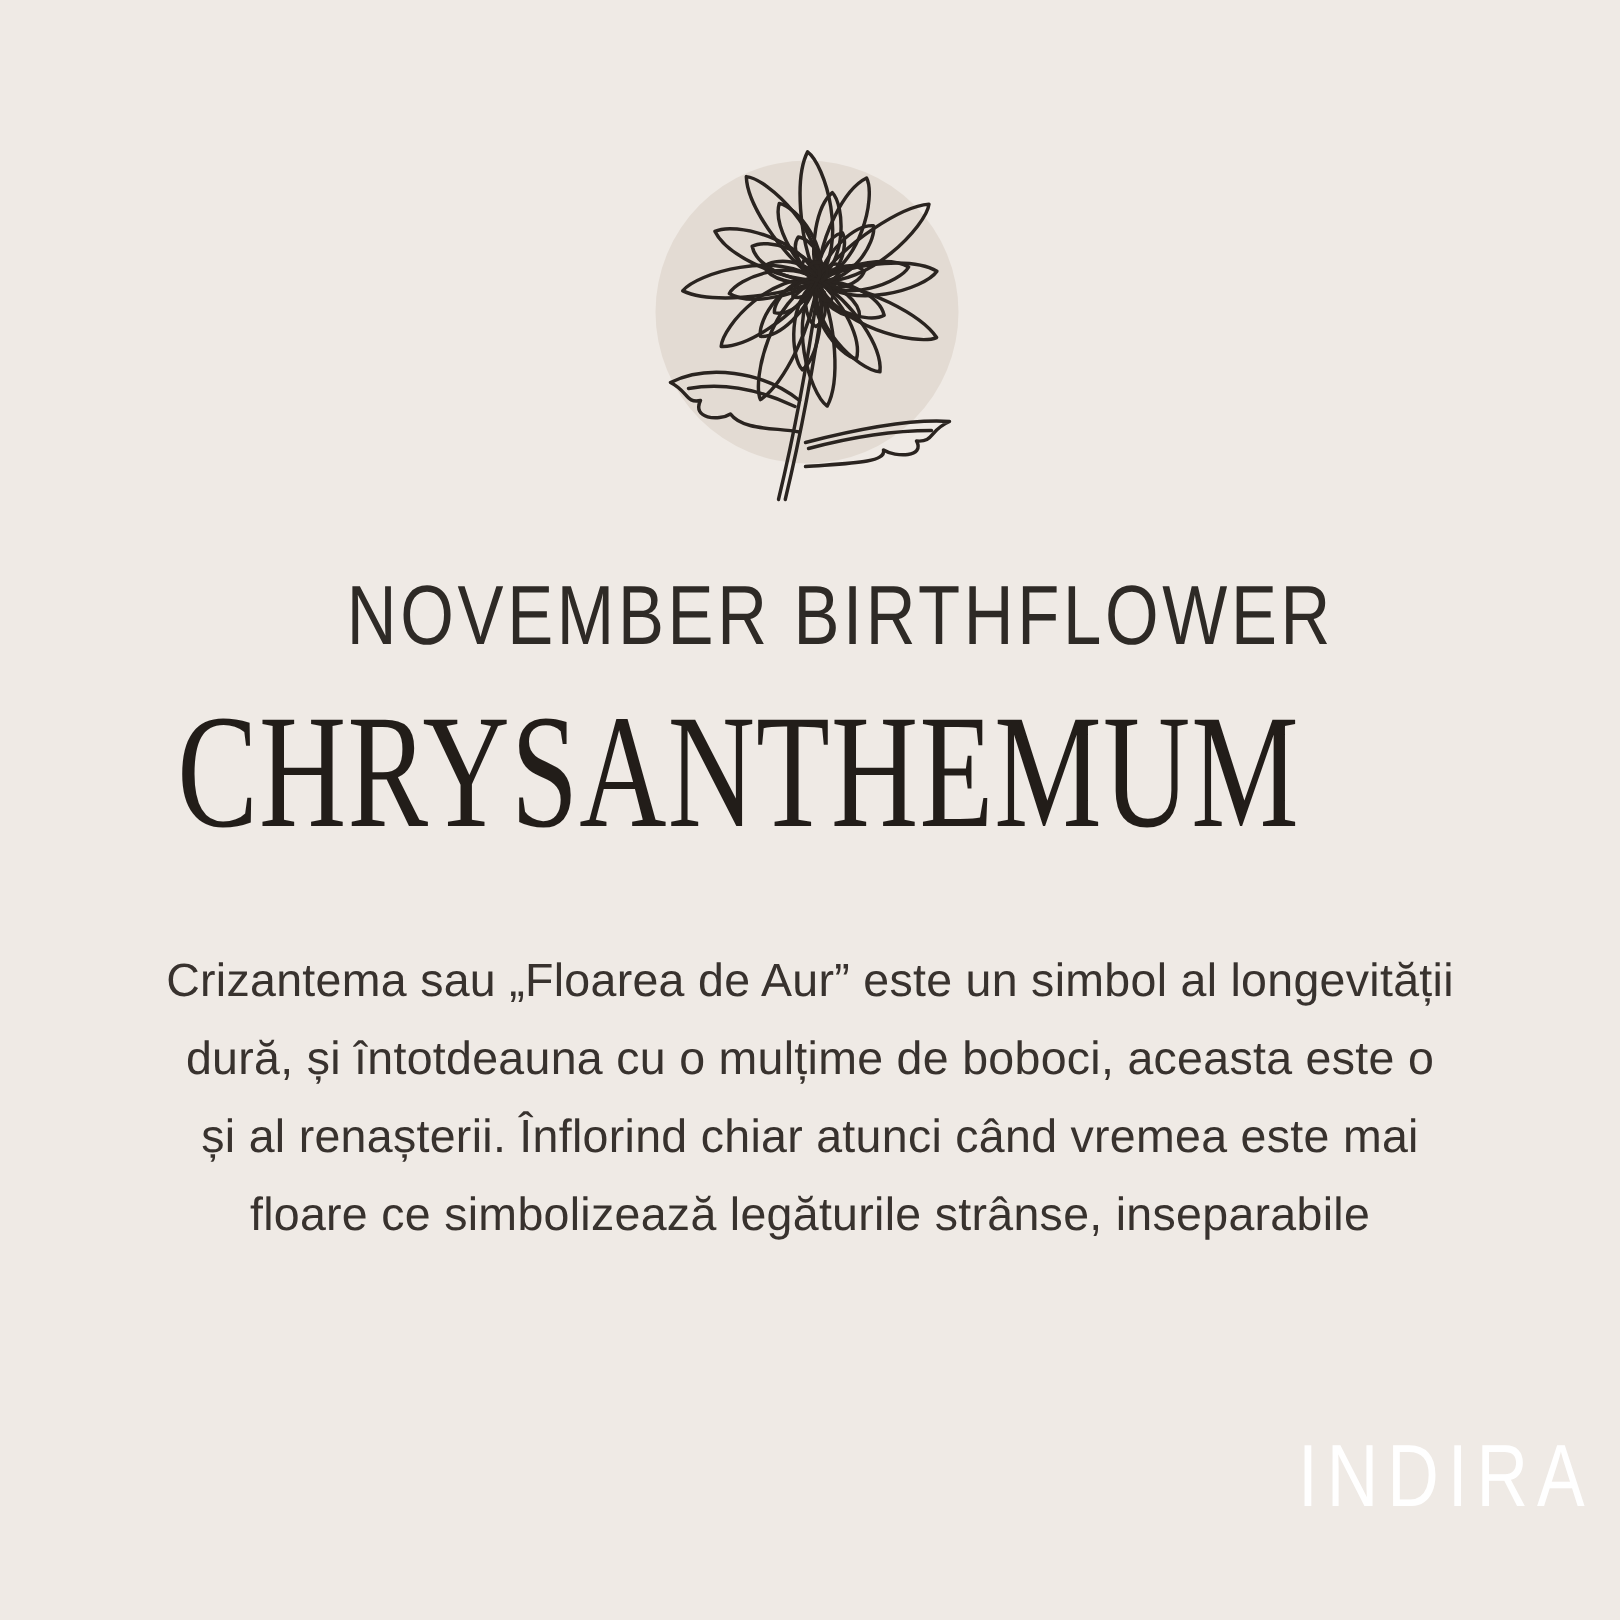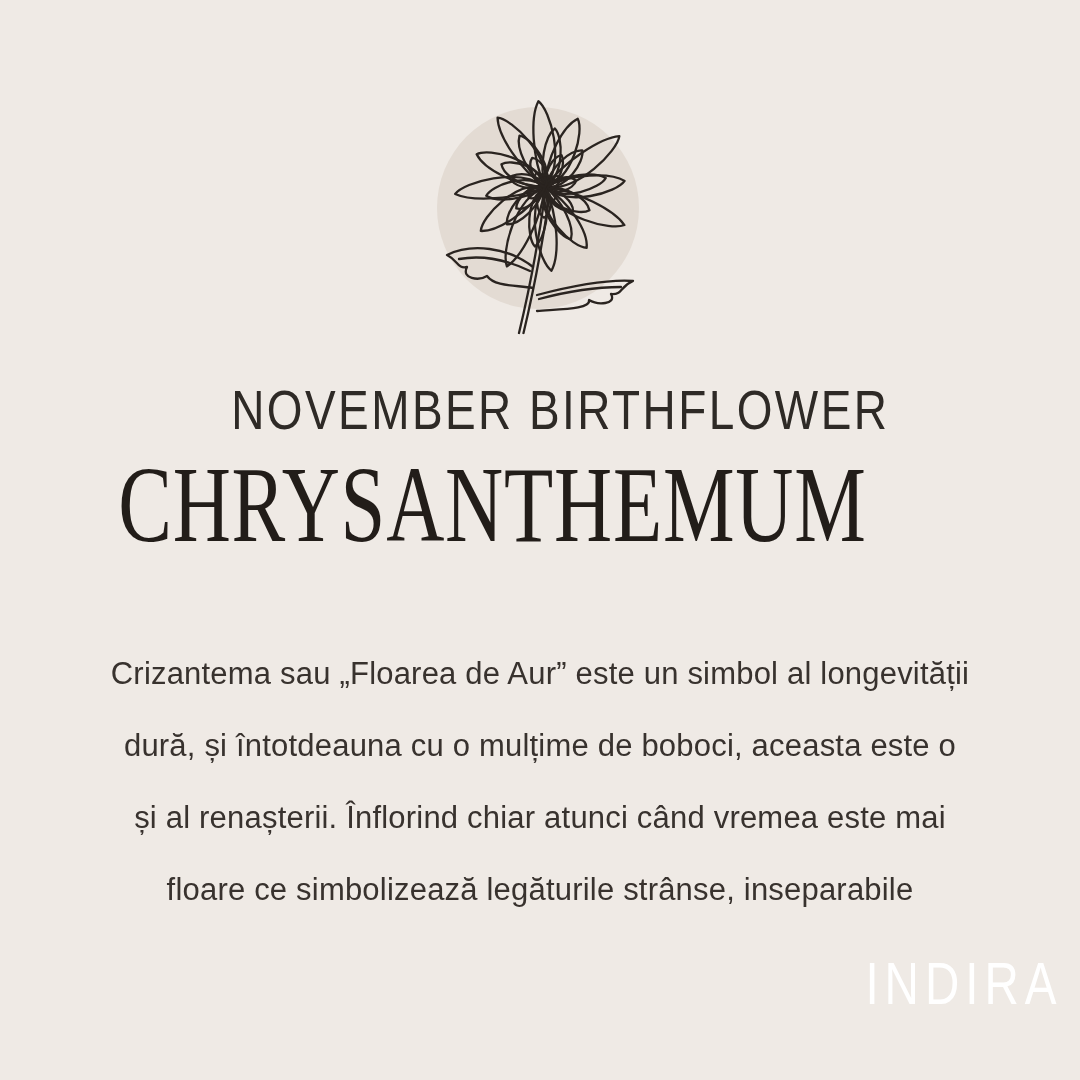--- a/index.html
+++ b/index.html
@@ -25,21 +25,21 @@
     display:inline-block;
     font-size:56px;line-height:1;
     font-weight:300;
     letter-spacing:3px;
     color:#2E2A26;
     transform:scale(0.82,1);
     transform-origin:center;
     white-space:nowrap;
   }
 
-  .title-row{position:absolute;left:0;top:452px;width:904px;text-align:right;}
+  .title-row{position:absolute;left:0;top:462px;width:904px;text-align:right;}
   .title{
     display:inline-block;
     font-family:"Liberation Serif", serif;
     font-size:106px;line-height:1;
     font-weight:400;
     letter-spacing:1px;
     color:var(--ink);
     transform:scale(0.76,1.02);
     transform-origin:center;
     white-space:nowrap;
@@ -49,21 +49,20 @@
     position:absolute;left:0;top:628px;width:1080px;
     text-align:center;
     color:var(--paragraph);
   }
   .description .line{
     font-size:31px;
     line-height:52px;
     font-weight:300;
     letter-spacing:0.2px;
     white-space:nowrap;
-    margin-top:20px;
   }
 
   .brand-row{position:absolute;left:0;top:956px;width:1080px;text-align:right;}
   .brand{
     display:inline-block;
     font-size:56px;line-height:1;
     font-weight:300;
     letter-spacing:7px;
     color:var(--brand);
     transform:scale(0.85,1.05);

